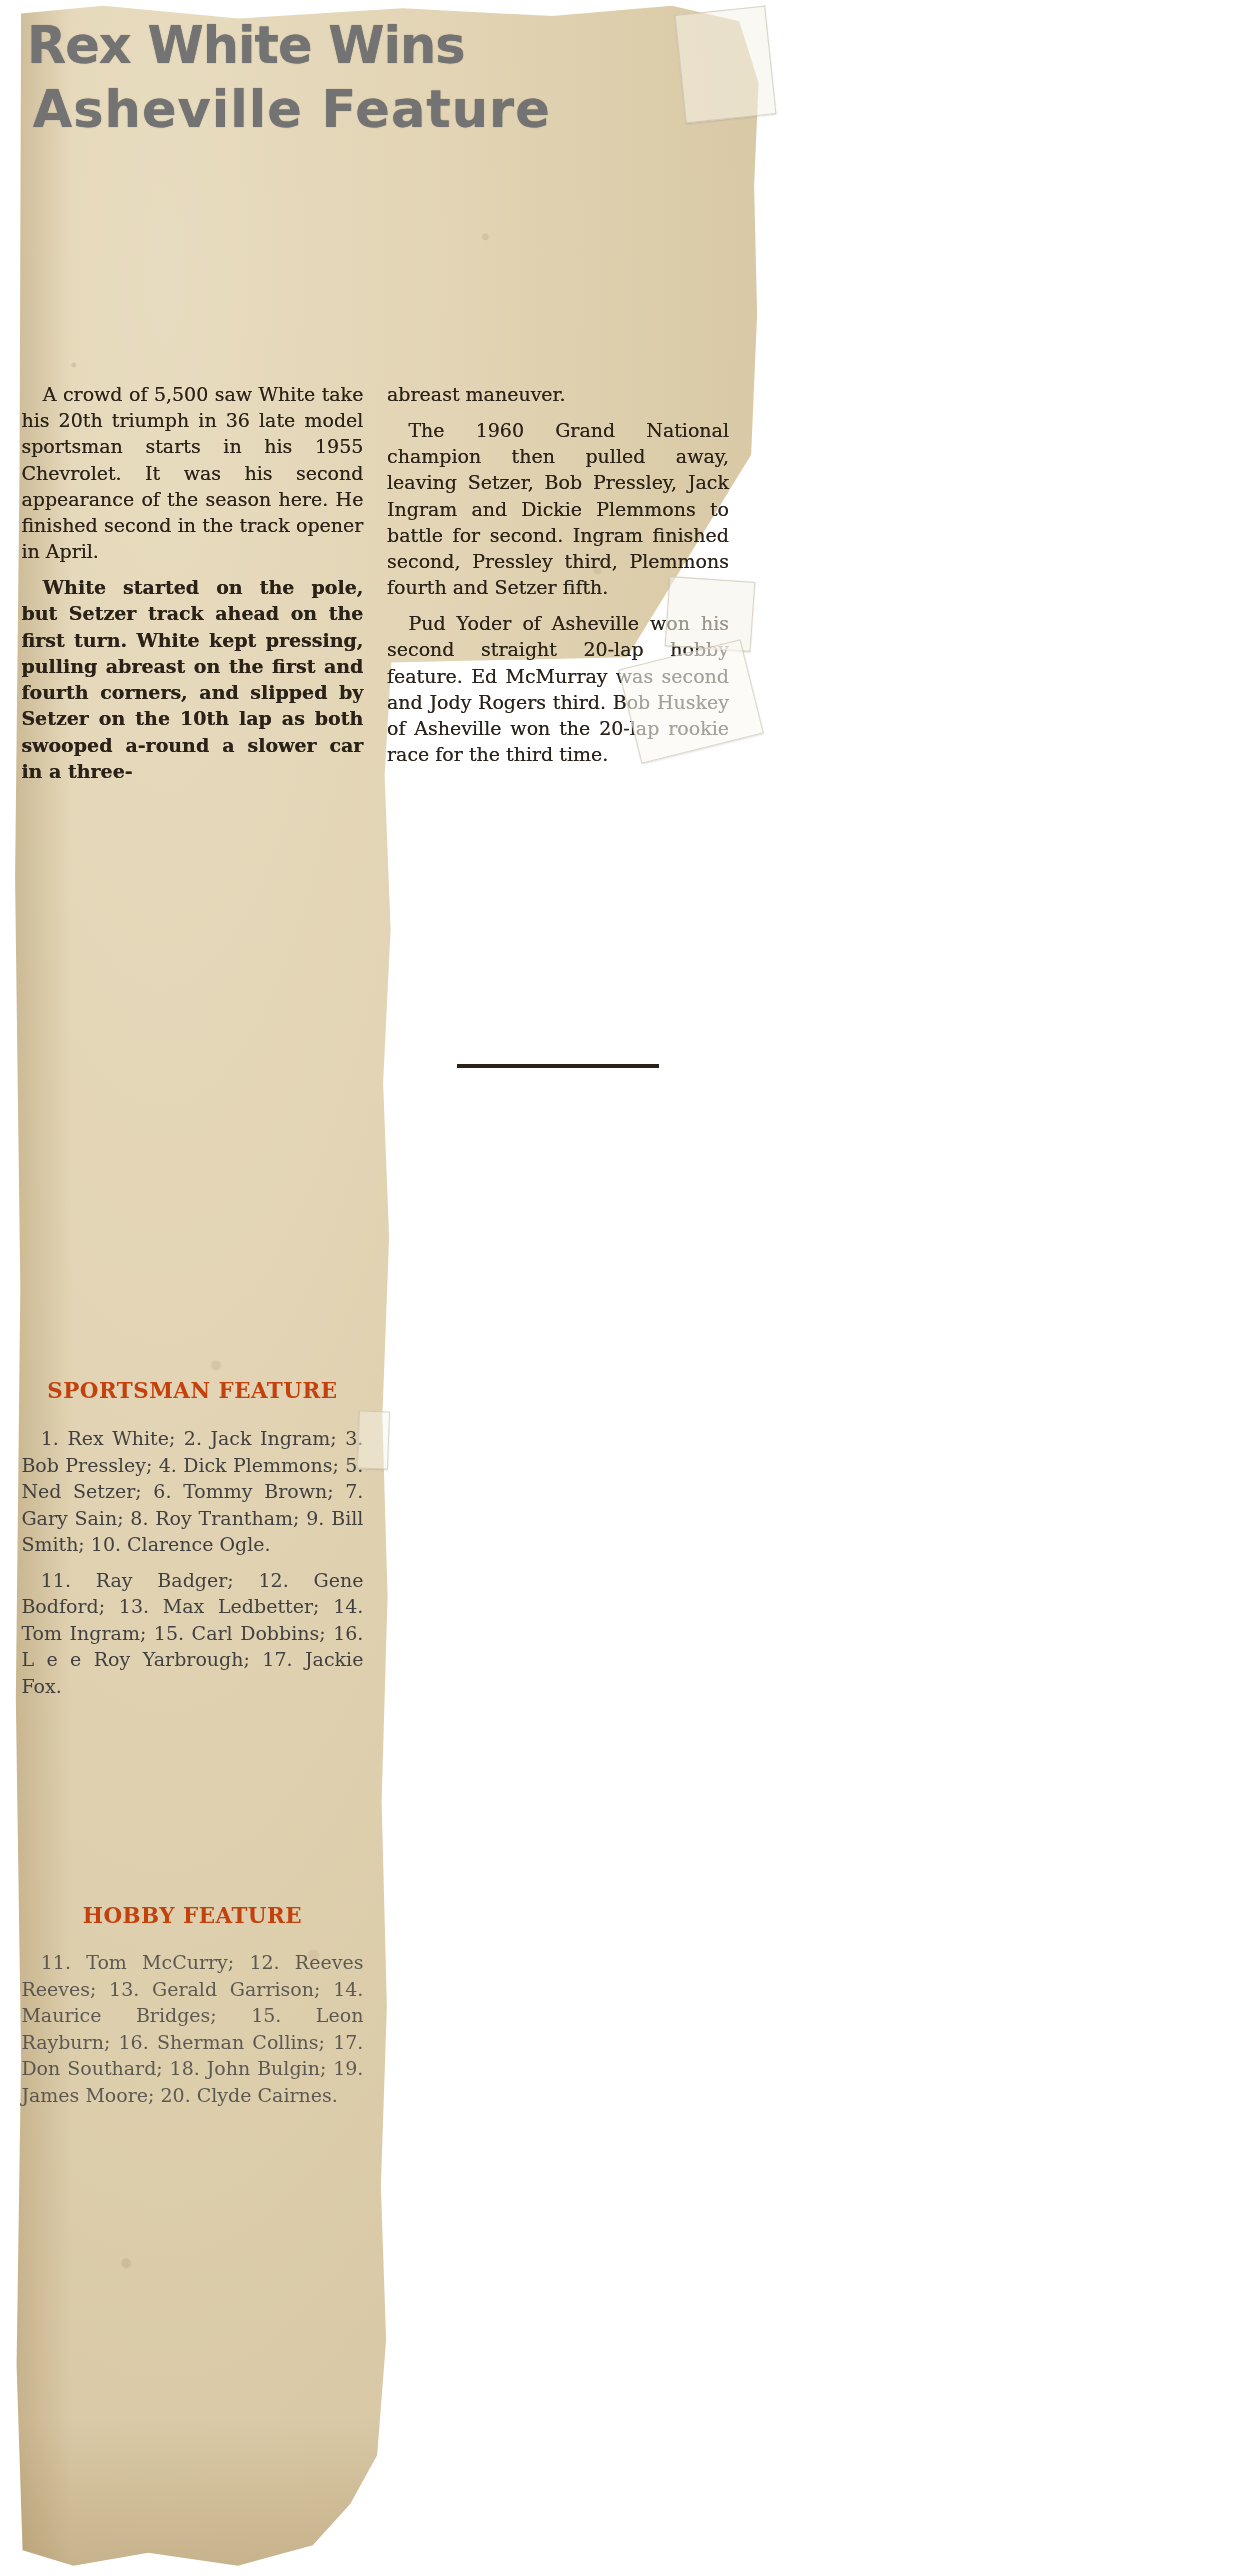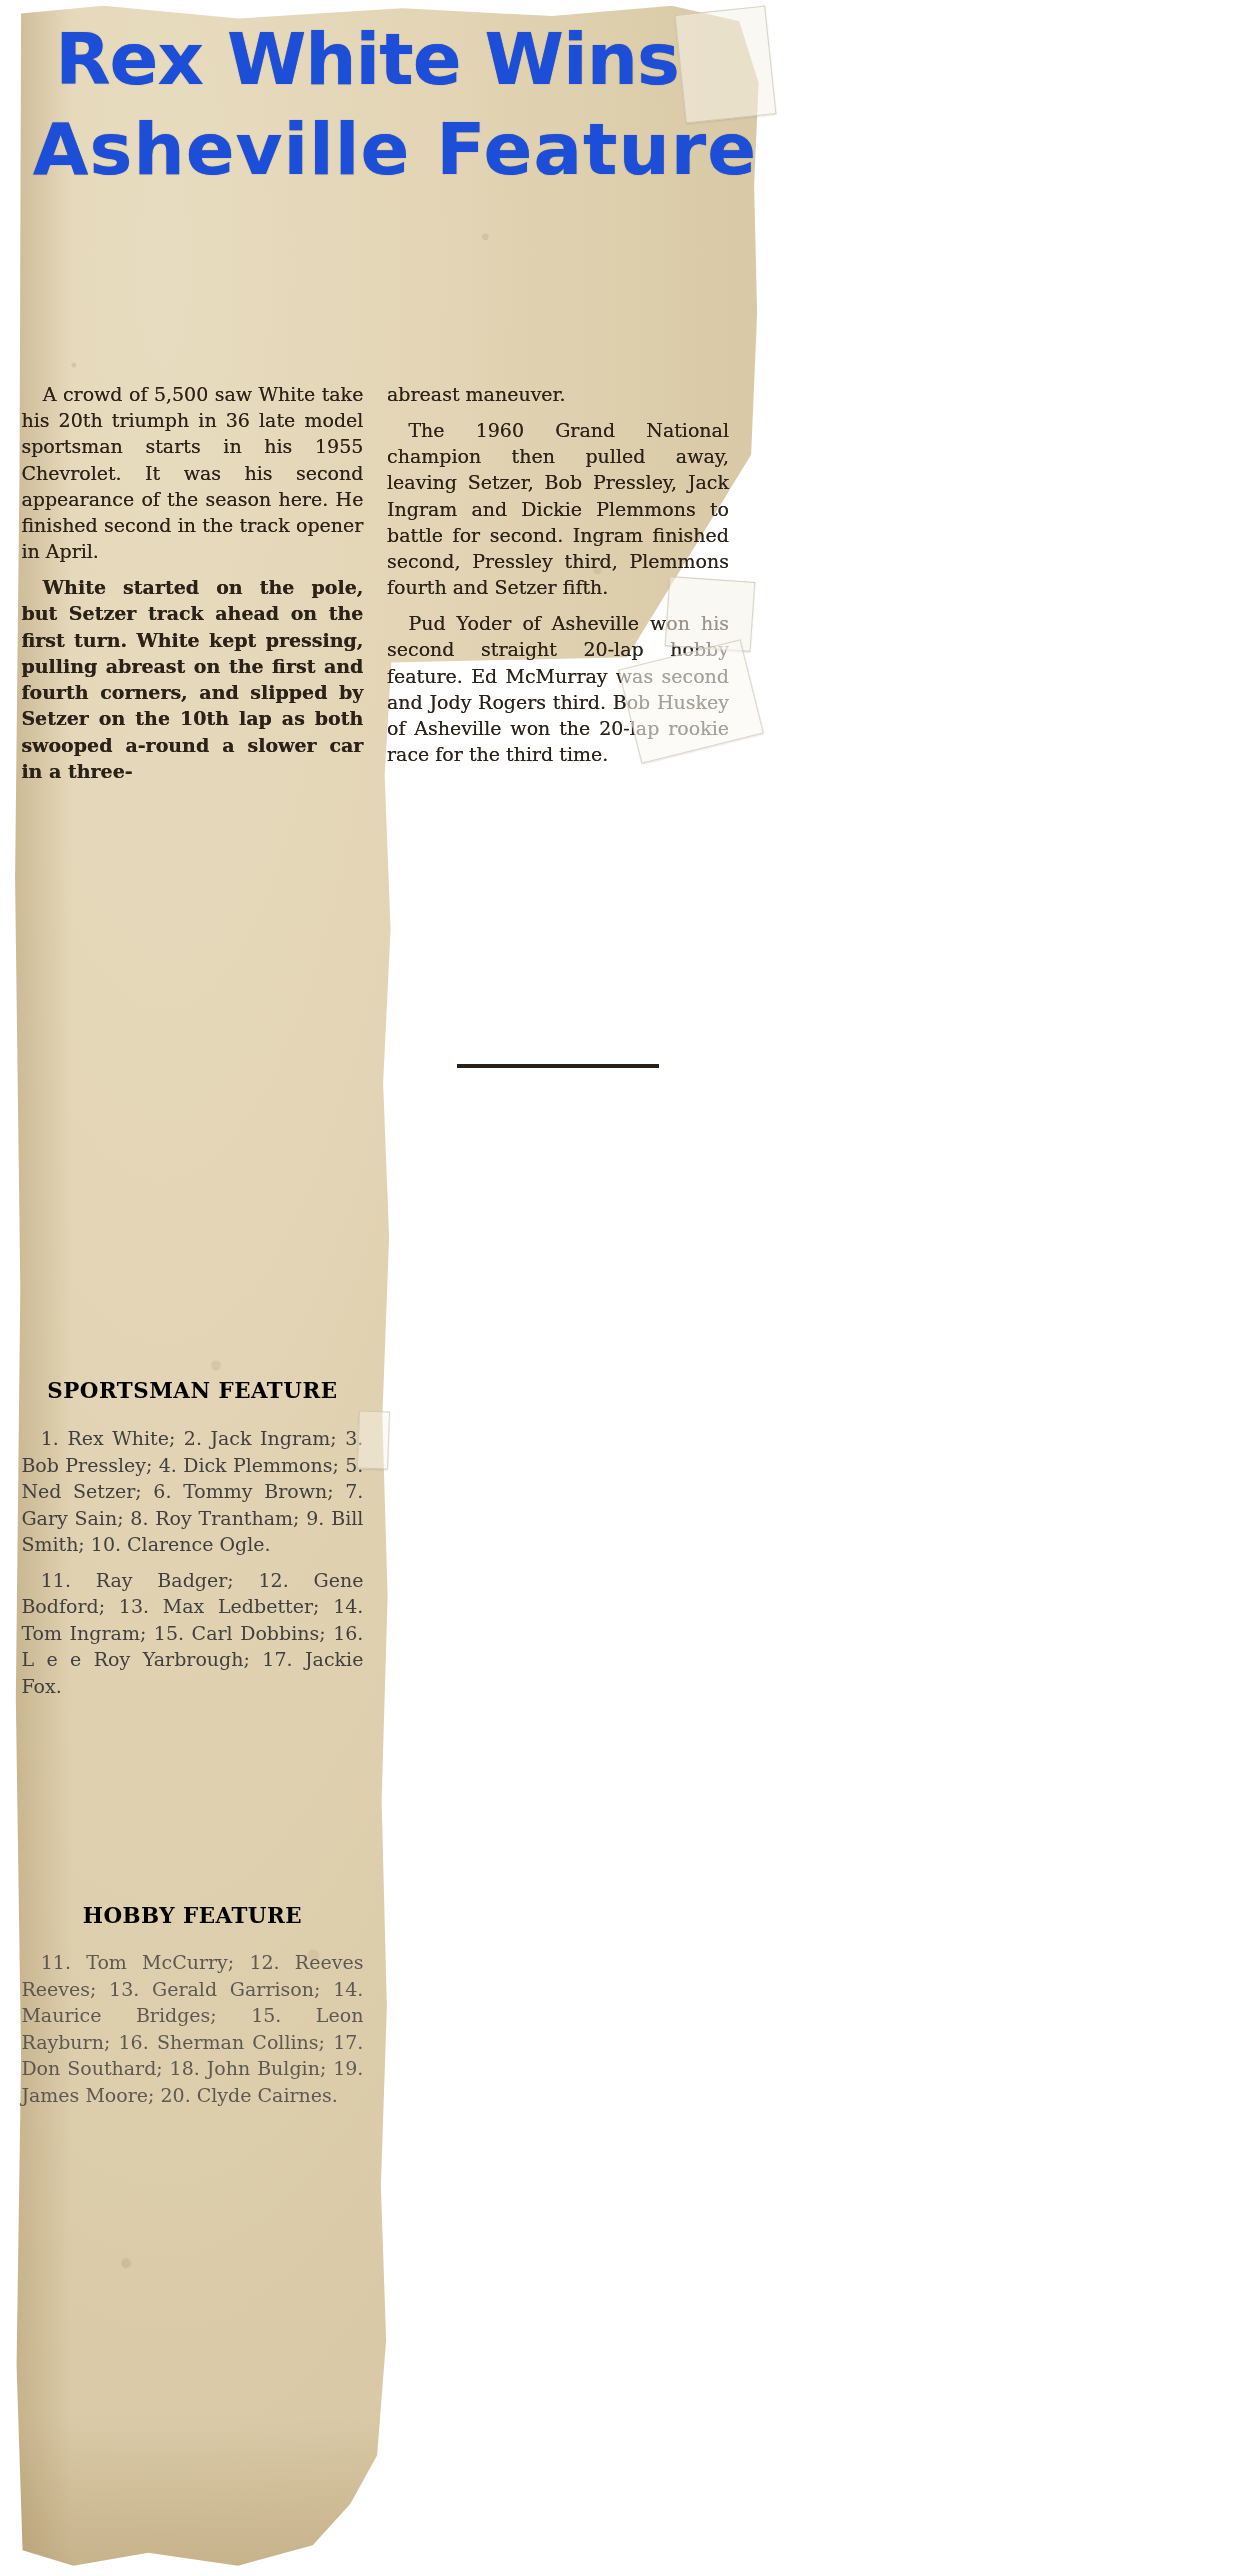--- a/index.html
+++ b/index.html
@@ -74,28 +74,27 @@
   .tape-2 { left: 667px; top: 579px; width: 84px; height: 68px; transform: rotate(4deg); }
   .tape-3 { left: 628px; top: 653px; width: 124px; height: 95px; transform: rotate(-14deg); background: rgba(250,248,242,0.6); }
   .tape-4 { left: 358px; top: 1411px; width: 29px; height: 56px; transform: rotate(2deg); background: rgba(248,245,236,0.45); }
 
   
   .headline {
     position: absolute;
     left: 27px;
     top: 13.6px;
     width: 680px;
-    color: #1d4ed8;
+    color: #737373;
     font-family: "DejaVu Sans", sans-serif;
     font-weight: bold;
-    font-size: 72px;
+    font-size: 51px;
     line-height: 1.26;
     letter-spacing: -1px;
     text-shadow: 0 0 1px rgba(35,27,18,0.5);
-    text-align: center;
   }
   .headline .line { display: block; white-space: nowrap; }
   .headline .line.l2 { margin-left: 5.8px; letter-spacing: 1px; }
 
   
   .col {
     position: absolute;
     color: #2a2118;
     font-family: "DejaVu Serif", serif;
     font-size: 19px;
@@ -119,21 +118,21 @@
     background: #2a2118;
   }
 
   
   .section-title {
     position: absolute;
     font-family: "DejaVu Serif", serif;
     font-weight: bold;
     font-size: 21.4px;
     letter-spacing: 0.5px;
-    color: #000000;
+    color: #c2410c;
     text-align: center;
     width: 342px;
   }
   #sportsman-title { left: 21.4px; top: 1378px; }
   #hobby-title     { left: 21.4px; top: 1903px; }
 
   .list-block {
     position: absolute;
     left: 21.4px;
     width: 342px;

